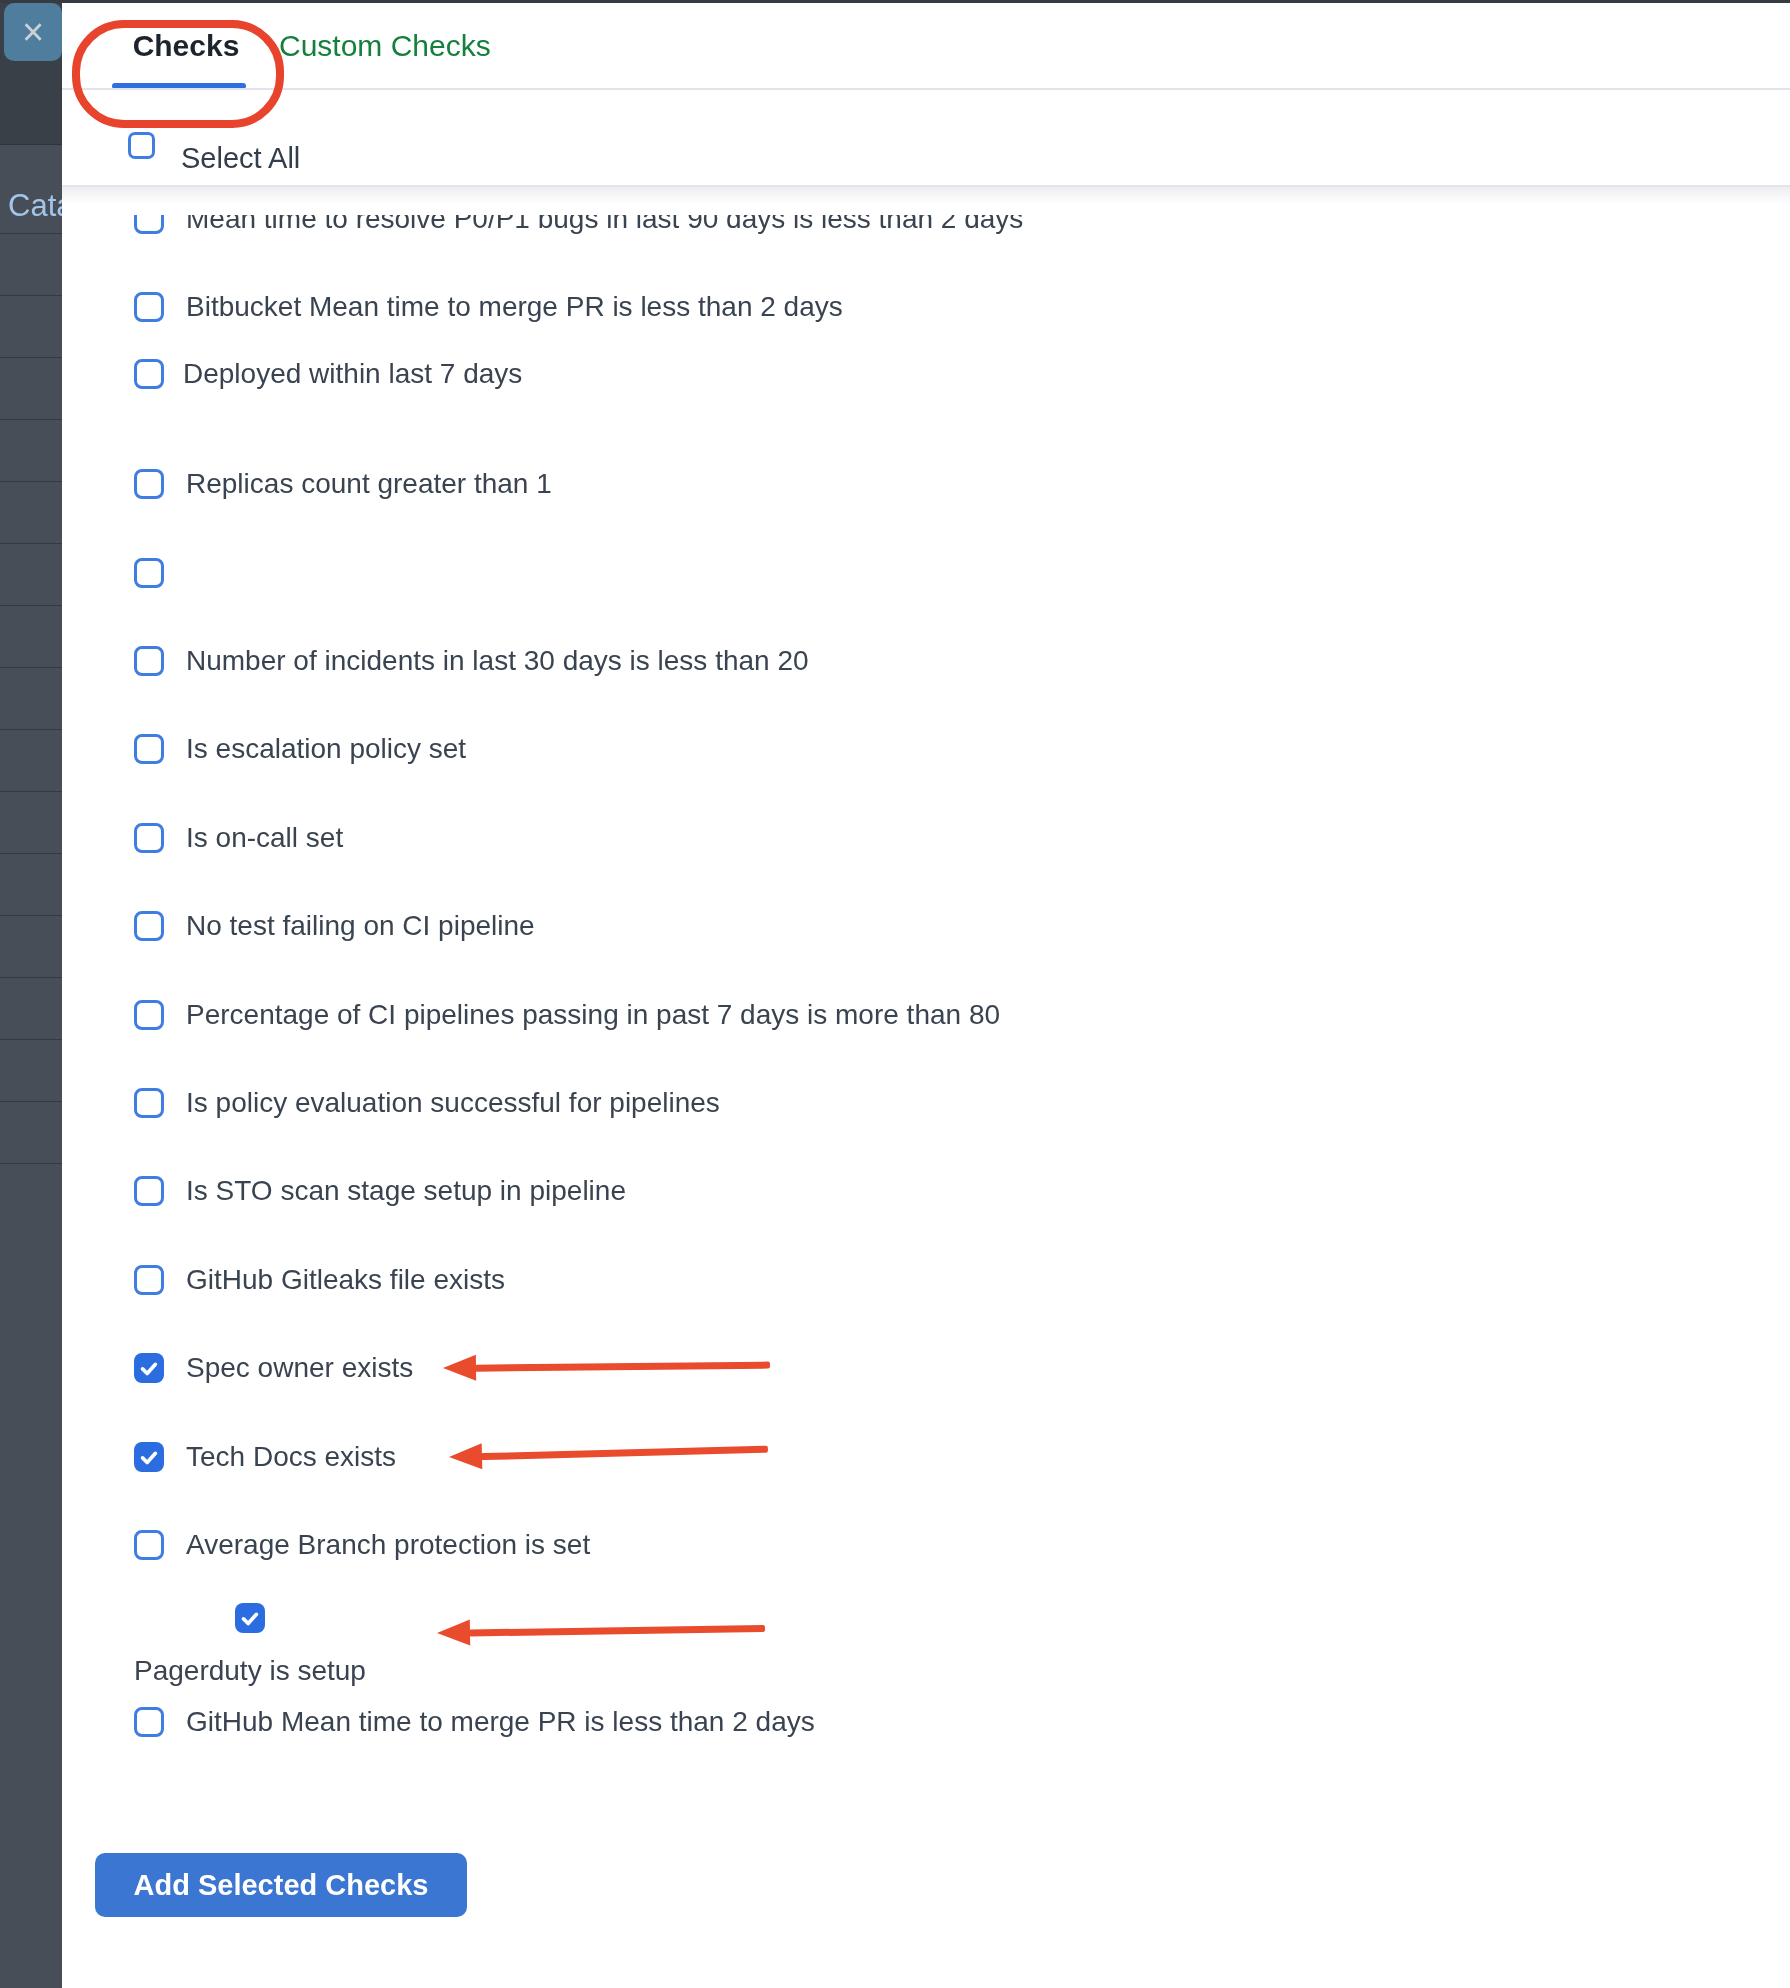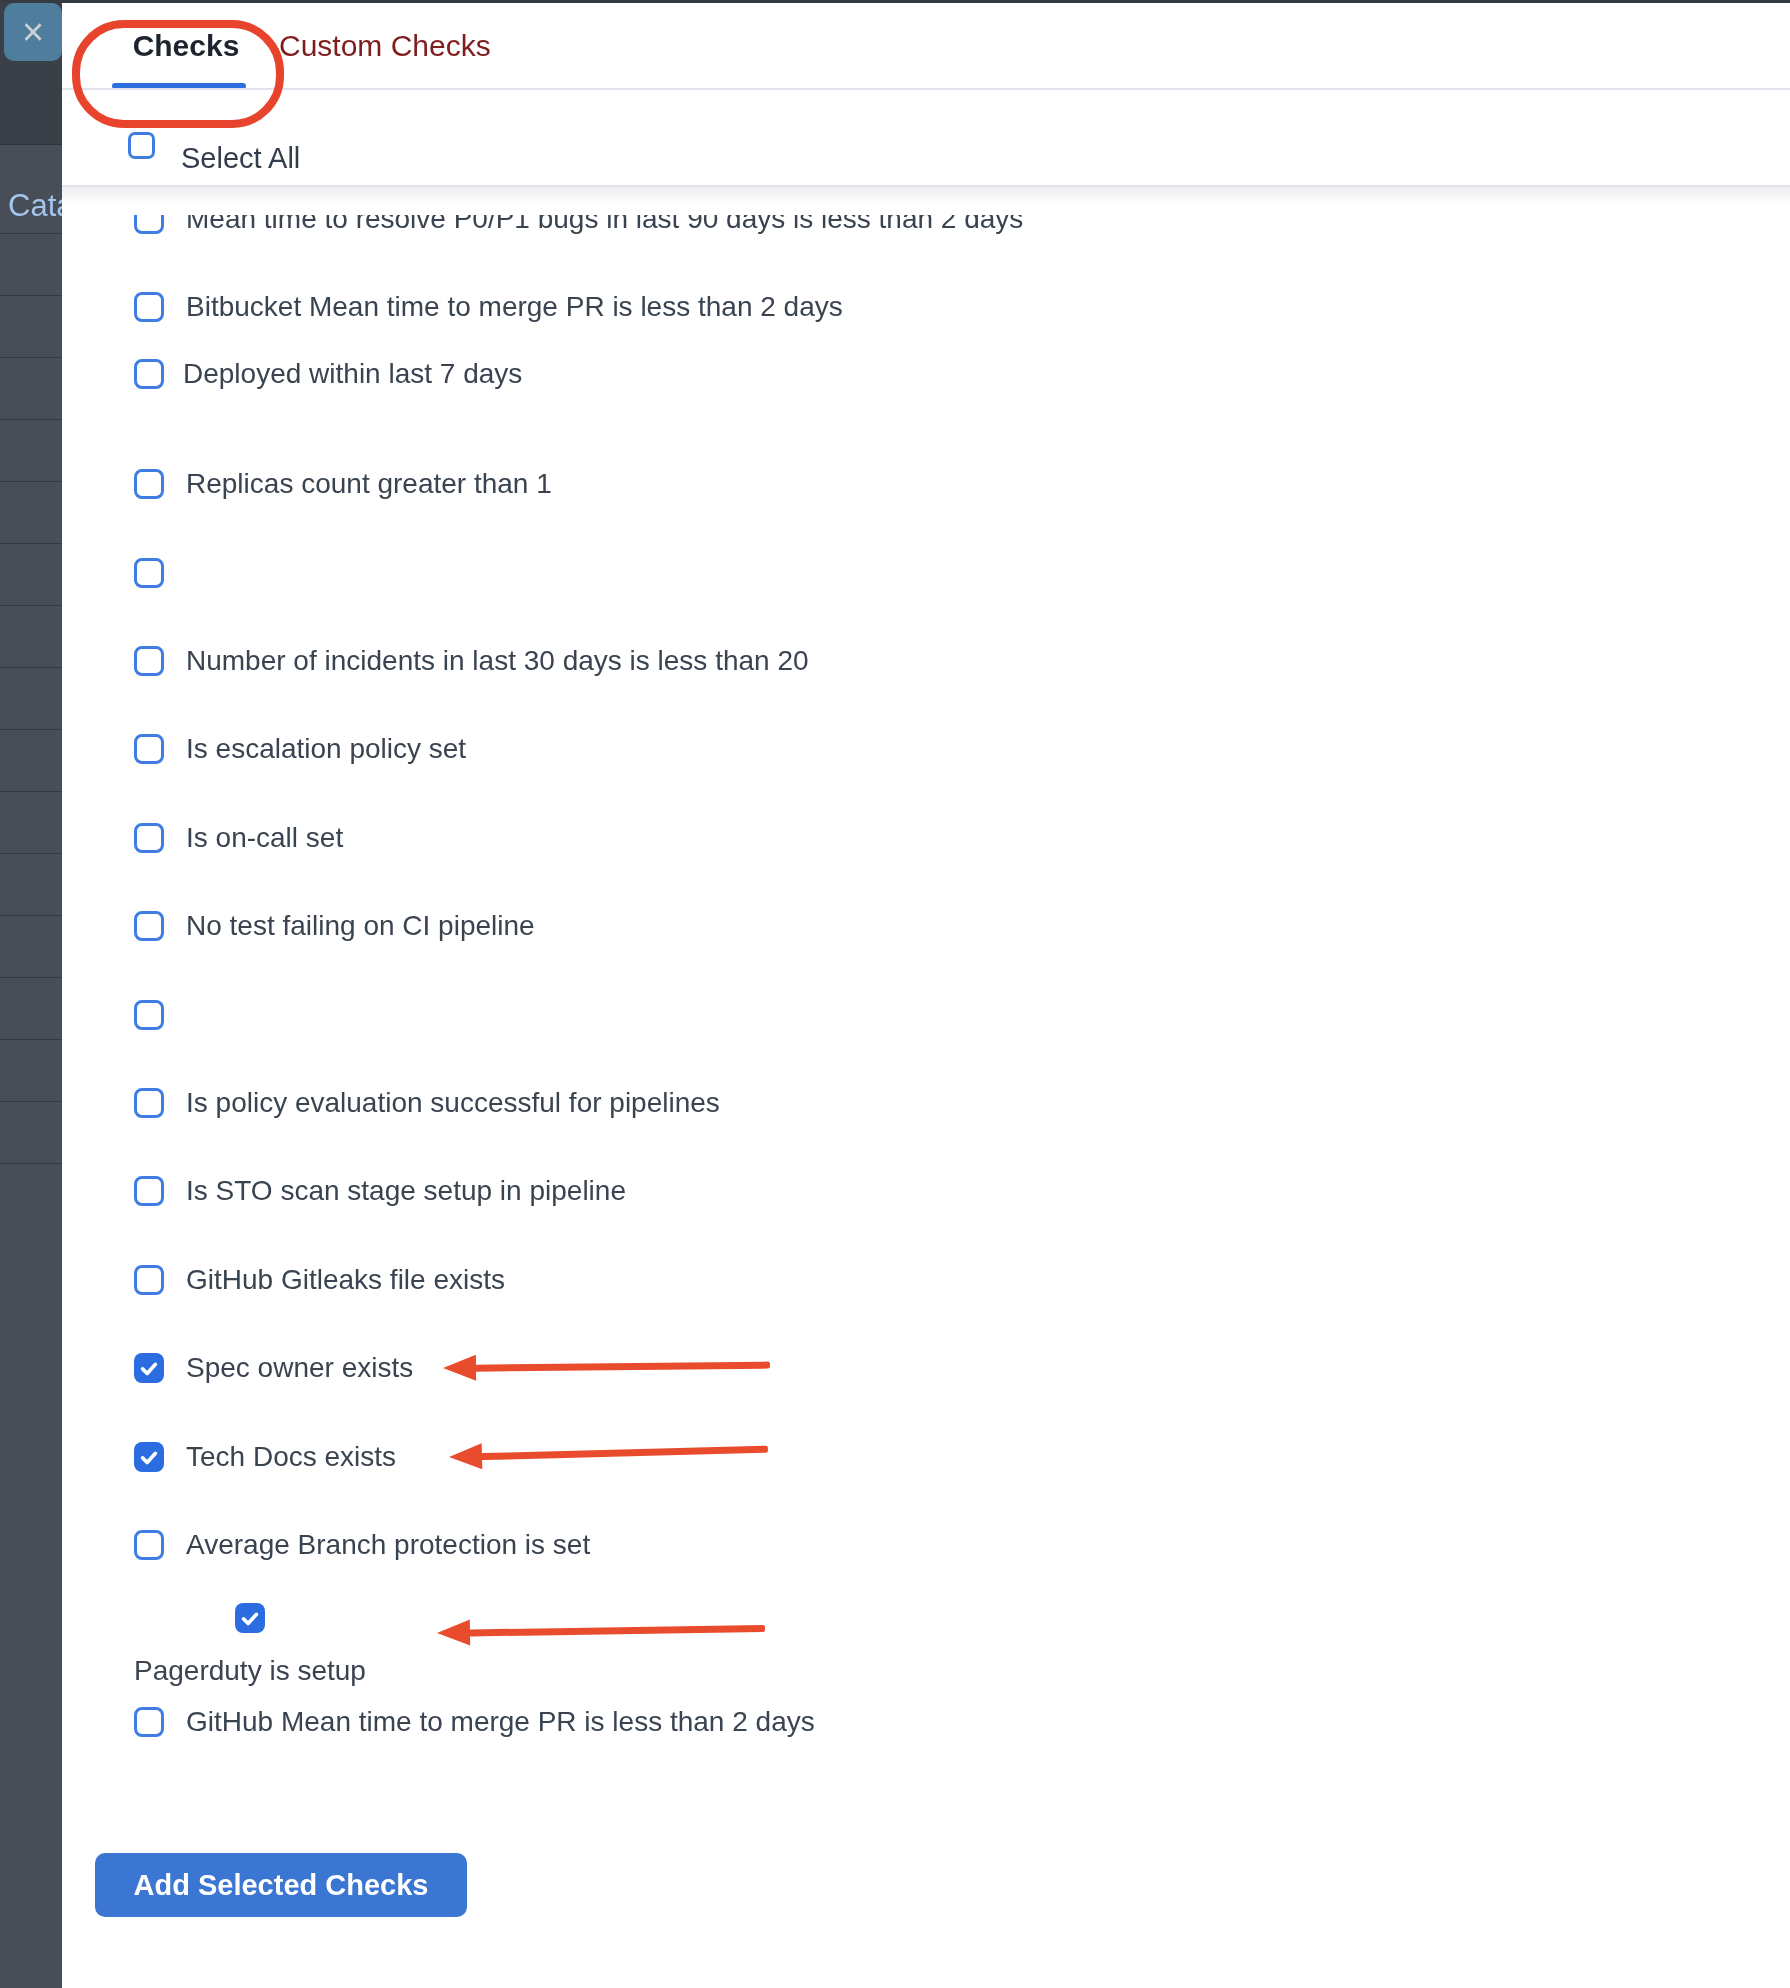--- a/index.html
+++ b/index.html
@@ -13,21 +13,21 @@
   .strip-line{position:absolute;left:0;width:62px;height:1px;background:rgba(0,0,0,0.25);}
   .strip-head-line{position:absolute;left:0;top:144px;width:62px;height:1px;background:#2e343b;}
   .catalog-text{position:absolute;left:8px;top:188px;font-size:31px;color:#a2c5e9;white-space:nowrap;}
   .top-bar{position:absolute;left:0;top:0;width:1790px;height:3px;background:#363b42;z-index:40;}
   .close-btn{
     position:absolute;left:4px;top:3px;width:58px;height:58px;background:#4e7d9e;border-radius:10px;
     display:flex;align-items:center;justify-content:center;color:#ccd1d8;font-size:38px;line-height:1;z-index:5;
   }
   
   .modal{position:absolute;left:62px;top:0;width:1728px;height:1988px;background:#ffffff;z-index:10;}
-  .tab{position:absolute;top:24px;height:44px;display:flex;align-items:center;font-size:30px;color:#7f1d1d;cursor:pointer;}
+  .tab{position:absolute;top:24px;height:44px;display:flex;align-items:center;font-size:30px;color:#15803d;cursor:pointer;}
   .tab-checks{left:64px;width:120px;justify-content:center;font-weight:700;color:#1d242e;}
   .tab-custom{left:217px;font-weight:500;}
   .tab-underline{position:absolute;left:50px;top:83px;width:134px;height:6px;border-radius:3px;background:#2d6fe1;}
   .divider{position:absolute;left:0;width:1728px;height:2px;background:#e3e3eb;}
   .divider-tabs{top:88px;}
   .divider-selectall{top:185px;}
   .divider-shadow{position:absolute;left:0;top:187px;width:1728px;height:18px;
     background:linear-gradient(to bottom, rgba(90,90,120,0.10), rgba(90,90,120,0));}
   
   .cbx{
@@ -144,20 +144,21 @@
         <div class="check-row" style="top: 808px;">
           <span class="cbx"></span>
           <span class="row-label">Is on-call set</span>
         </div>
         <div class="check-row" style="top: 896px;">
           <span class="cbx"></span>
           <span class="row-label">No test failing on CI pipeline</span>
         </div>
         <div class="check-row" style="top: 985px;">
           <span class="cbx"></span>
+          <span class="row-label">Percentage of CI pipelines passing in past 7 days is more than 80</span>
         </div>
         <div class="check-row" style="top: 1073px;">
           <span class="cbx"></span>
           <span class="row-label">Is policy evaluation successful for pipelines</span>
         </div>
         <div class="check-row" style="top: 1161px;">
           <span class="cbx"></span>
           <span class="row-label">Is STO scan stage setup in pipeline</span>
         </div>
         <div class="check-row" style="top: 1250px;">

